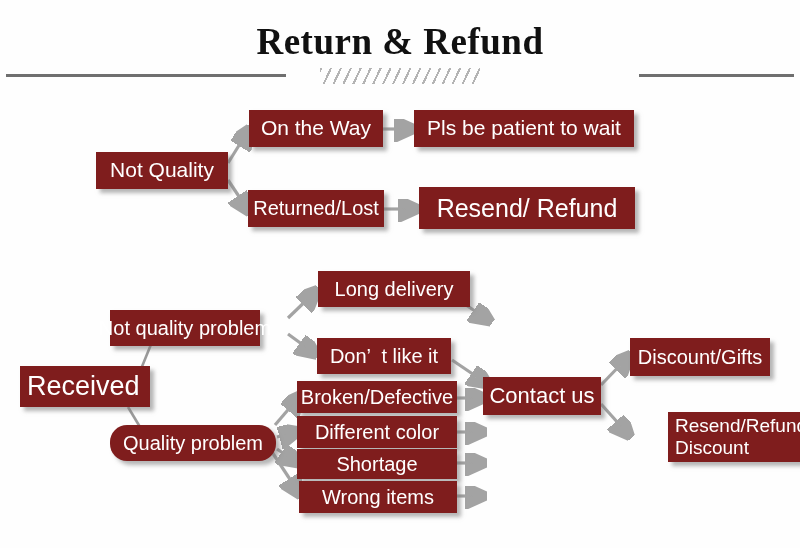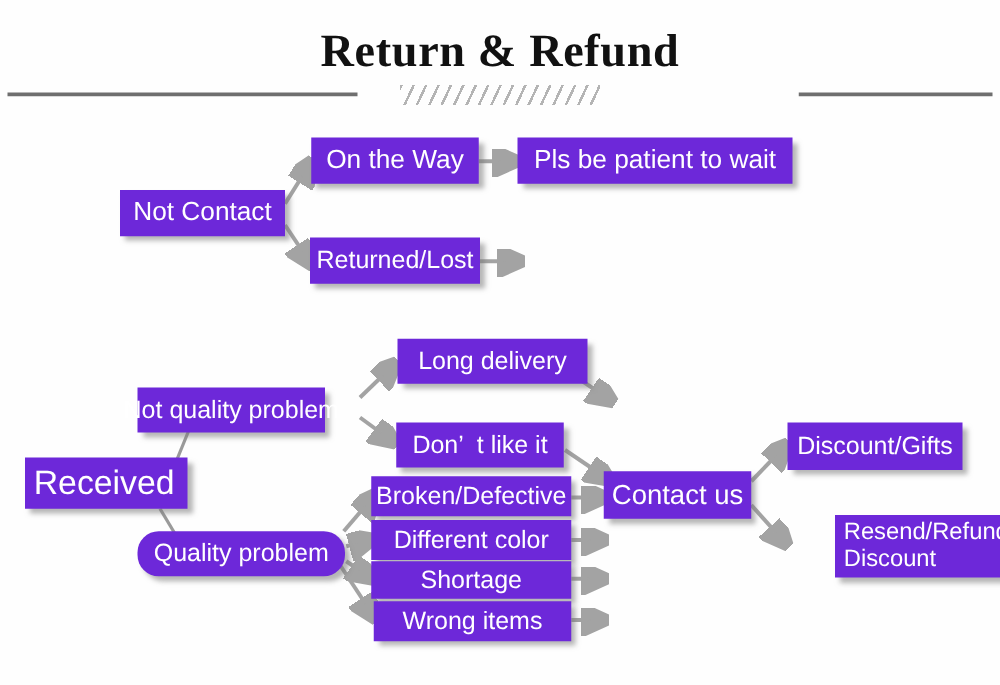--- a/index.html
+++ b/index.html
@@ -18,21 +18,21 @@
   .rule.right{right:6px;width:155px;}
   #hatch{
     position:absolute;left:320px;top:0;width:160px;height:16px;
     background:repeating-linear-gradient(115deg,#b4b4b4 0px,#b4b4b4 2px,
                rgba(255,255,255,0) 2px,rgba(255,255,255,0) 9px);
   }
 
   
   .node{
     position:absolute;box-sizing:border-box;
-    background:#6d28d9;color:#ffffff;
+    background:#7f1d1d;color:#ffffff;
     display:flex;align-items:center;
     padding:0 7px;
     box-shadow:4px 4px 4px rgba(120,120,120,.55);
     font-size:20px;line-height:1.05;white-space:pre;
   }
   .node.center{justify-content:center;}
   .node.left{justify-content:flex-start;}
   .node.wrap{white-space:normal;align-items:center;}
 
   
@@ -87,28 +87,29 @@
 
     <path d="M457,398 L482,398" marker-end="url(#ah)"></path>
     <path d="M457,432 L482,432" marker-end="url(#ah)"></path>
     <path d="M457,463 L482,463" marker-end="url(#ah)"></path>
     <path d="M457,496 L482,496" marker-end="url(#ah)"></path>
 
     <path d="M601,385 L628,357" marker-end="url(#ah)"></path>
     <path d="M601,404 L628,434" marker-end="url(#ah)"></path>
   </svg>
 
-  <div class="node center" style="left:96px;top:152px;width:132px;height:37px;font-size:21px;">Not Contact</div>
+  <div class="node center" style="left:96px;top:152px;width:132px;height:37px;font-size:21px;">Not Quality</div>
 
   <div class="node center" style="left:249px;top:110px;width:134px;height:37px;font-size:21px;">On the Way</div>
 
   <div class="node center" style="left:414px;top:110px;width:220px;height:37px;font-size:21px;">Pls be patient to wait</div>
 
   <div class="node center" style="left:248px;top:190px;width:136px;height:37px;font-size:20px;">Returned/Lost</div>
 
+  <div class="node center" style="left:419px;top:187px;width:216px;height:42px;font-size:25px;">Resend/ Refund</div>
 
   <div class="node left" style="left:20px;top:366px;width:130px;height:41px;font-size:27px;">Received</div>
 
   <div class="node center" style="left:110px;top:310px;width:150px;height:36px;font-size:20px;text-align:right;">Not quality problem</div>
 
   <div class="node center" style="left:110px;top:425px;width:166px;height:36px;font-size:20px;border-radius:17px;">Quality problem</div>
 
   <div class="node center" style="left:318px;top:271px;width:152px;height:36px;font-size:20px;">Long delivery</div>
 
   <div class="node center" style="left:317px;top:338px;width:134px;height:36px;font-size:20px;">Don’  t like it</div>

